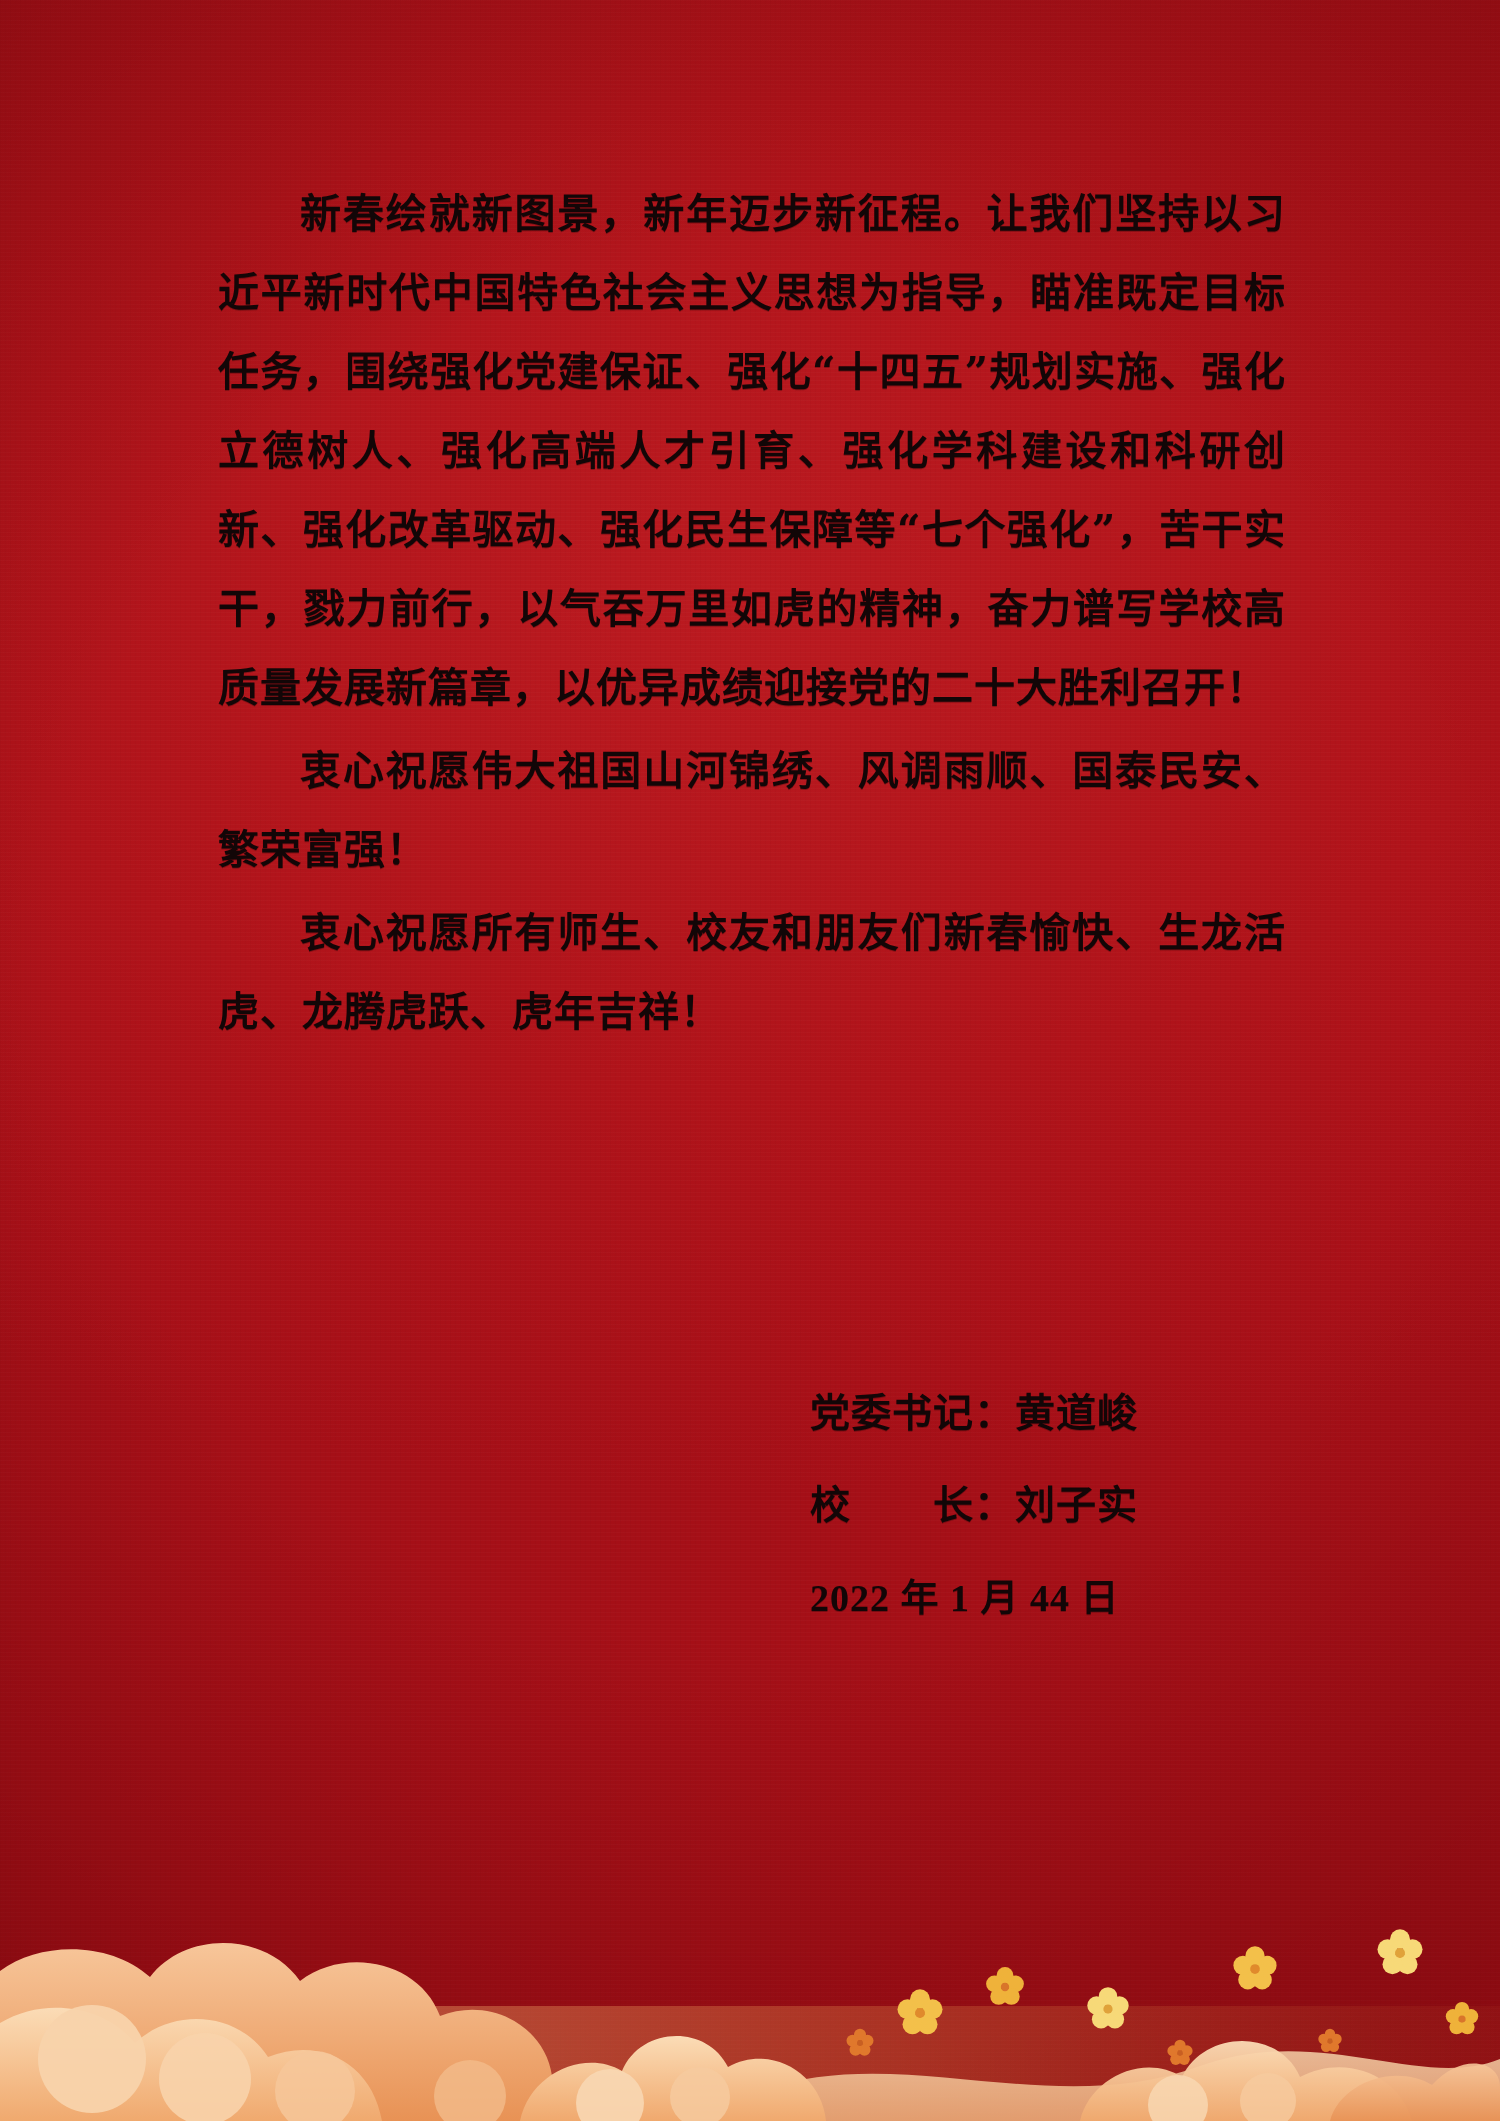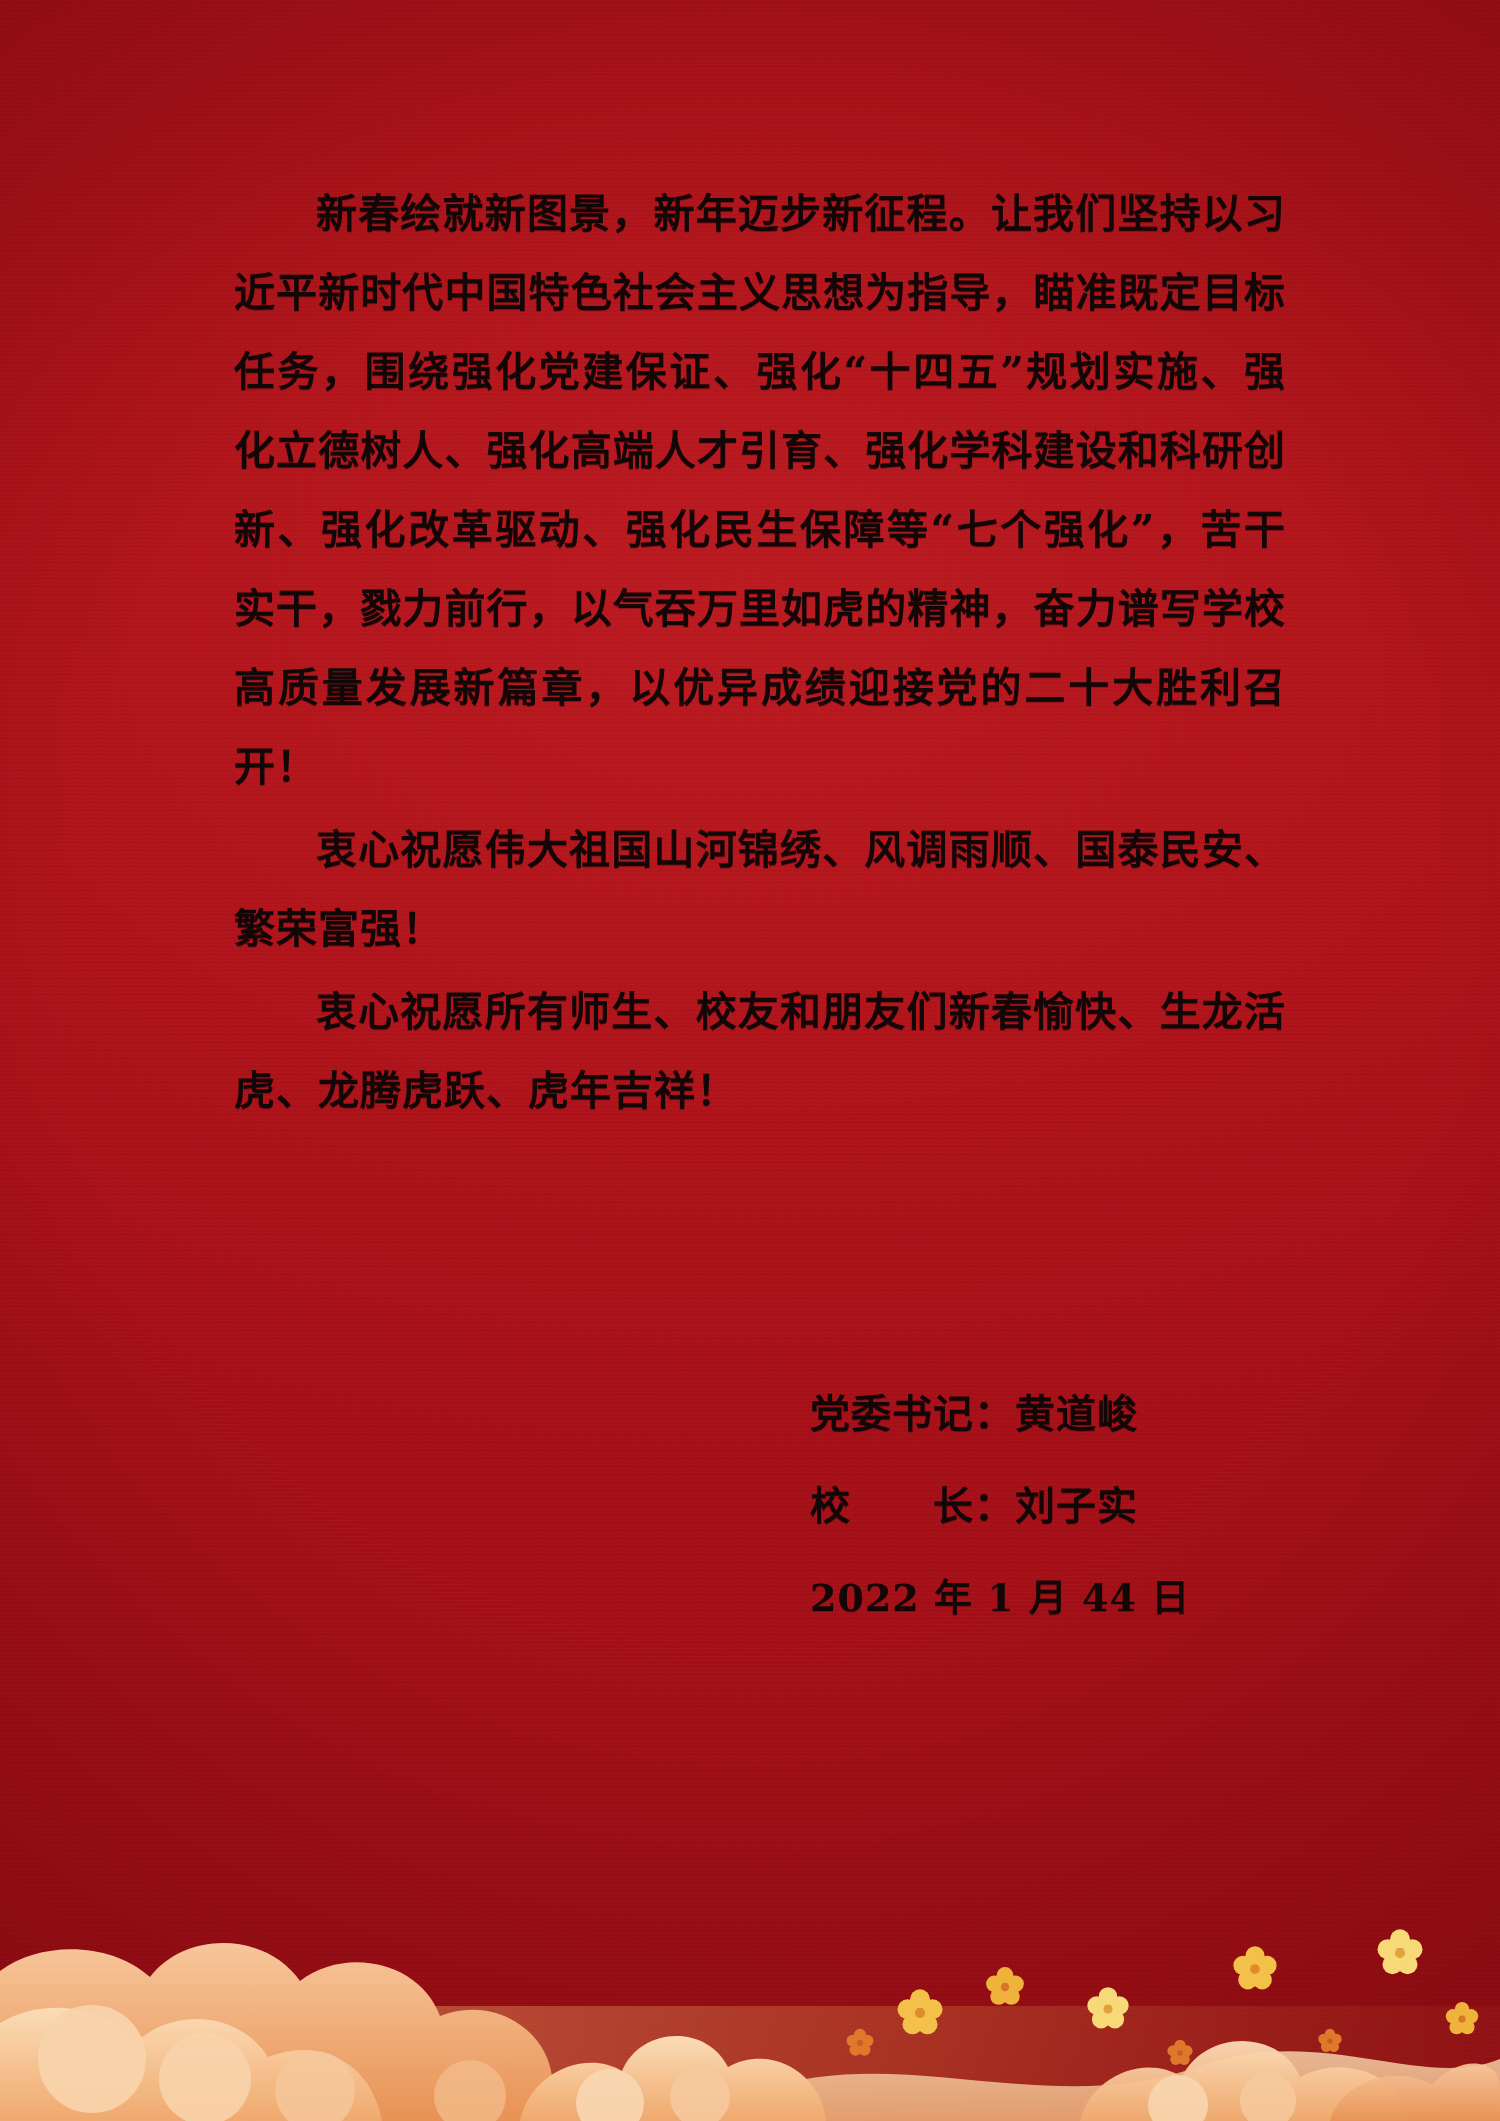--- a/index.html
+++ b/index.html
@@ -50,31 +50,32 @@
   .para {
     font-size: 41px;
     line-height: 79px;
     color: #120607;
     text-align: justify;
     text-justify: inter-ideograph;
     text-indent: 2em;
     letter-spacing: 1px;
     font-family: "DejaVu Serif", "Liberation Serif", serif;
     font-weight: 600;
-    margin: 0 0 4px 16px;
+    margin: 0 0 4px 0;
     text-shadow: 0 1px 0 rgba(0,0,0,0.25);
   }
 
   
   .signature {
     position: absolute;
     right: 210px;
     top: 1368px;
     width: 480px;
     text-align: left;
+    font-family: Liberation Serif, serif;
   }
   .sig-line {
     font-size: 40px;
     line-height: 92px;
     color: #120607;
     font-weight: 600;
     letter-spacing: 1px;
     white-space: pre;
     text-shadow: 0 1px 0 rgba(0,0,0,0.25);
   }

